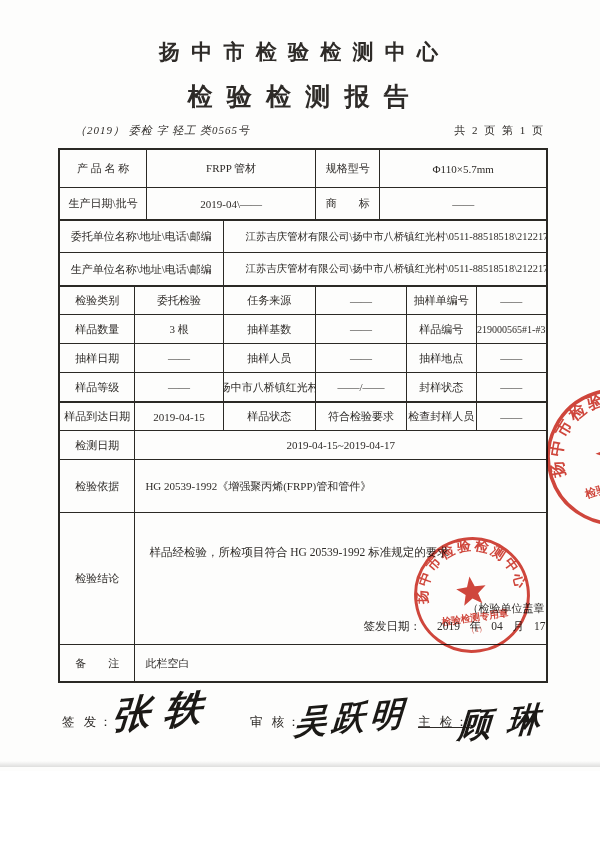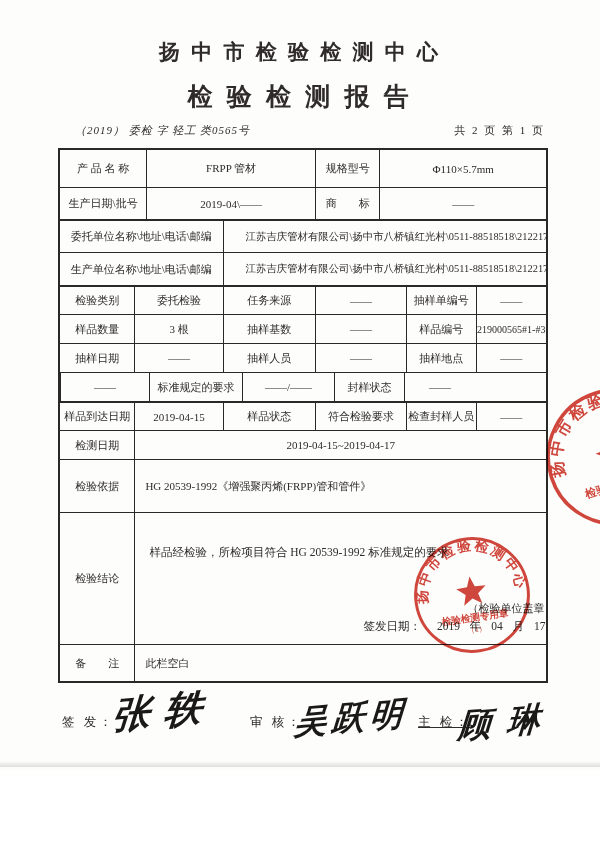--- a/index.html
+++ b/index.html
@@ -115,22 +115,23 @@
     <div class="trow h29">
       <div class="cell cfirst w75">抽样日期</div>
       <div class="cell w89">——</div>
       <div class="cell w93">抽样人员</div>
       <div class="cell w92">——</div>
       <div class="cell w70">抽样地点</div>
       <div class="cell w71">——</div>
     </div>
 
     <div class="trow h29">
+      <div class="cell cfirst w75">样品等级</div>
       <div class="cell w89">——</div>
-      <div class="cell w93">标准规定的要求</div>
+      <div class="cell w93">扬中市八桥镇红光村</div>
       <div class="cell w92">——/——</div>
       <div class="cell w70">封样状态</div>
       <div class="cell w71">——</div>
     </div>
 
     <div class="trow thick h29">
       <div class="cell cfirst w75">样品到达日期</div>
       <div class="cell w89">2019-04-15</div>
       <div class="cell w93">样品状态</div>
       <div class="cell w92">符合检验要求</div>

